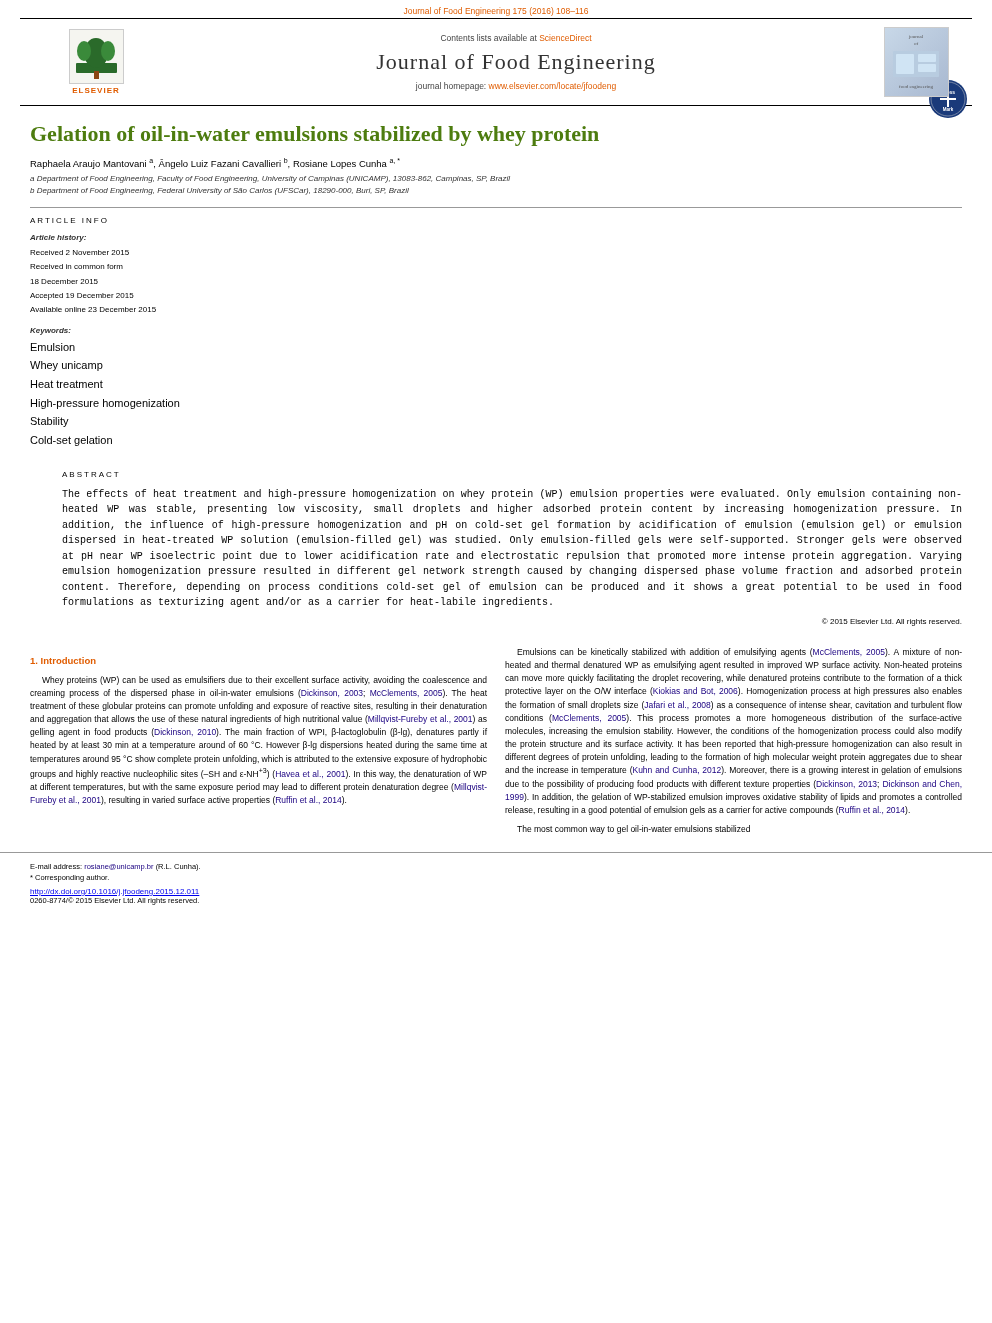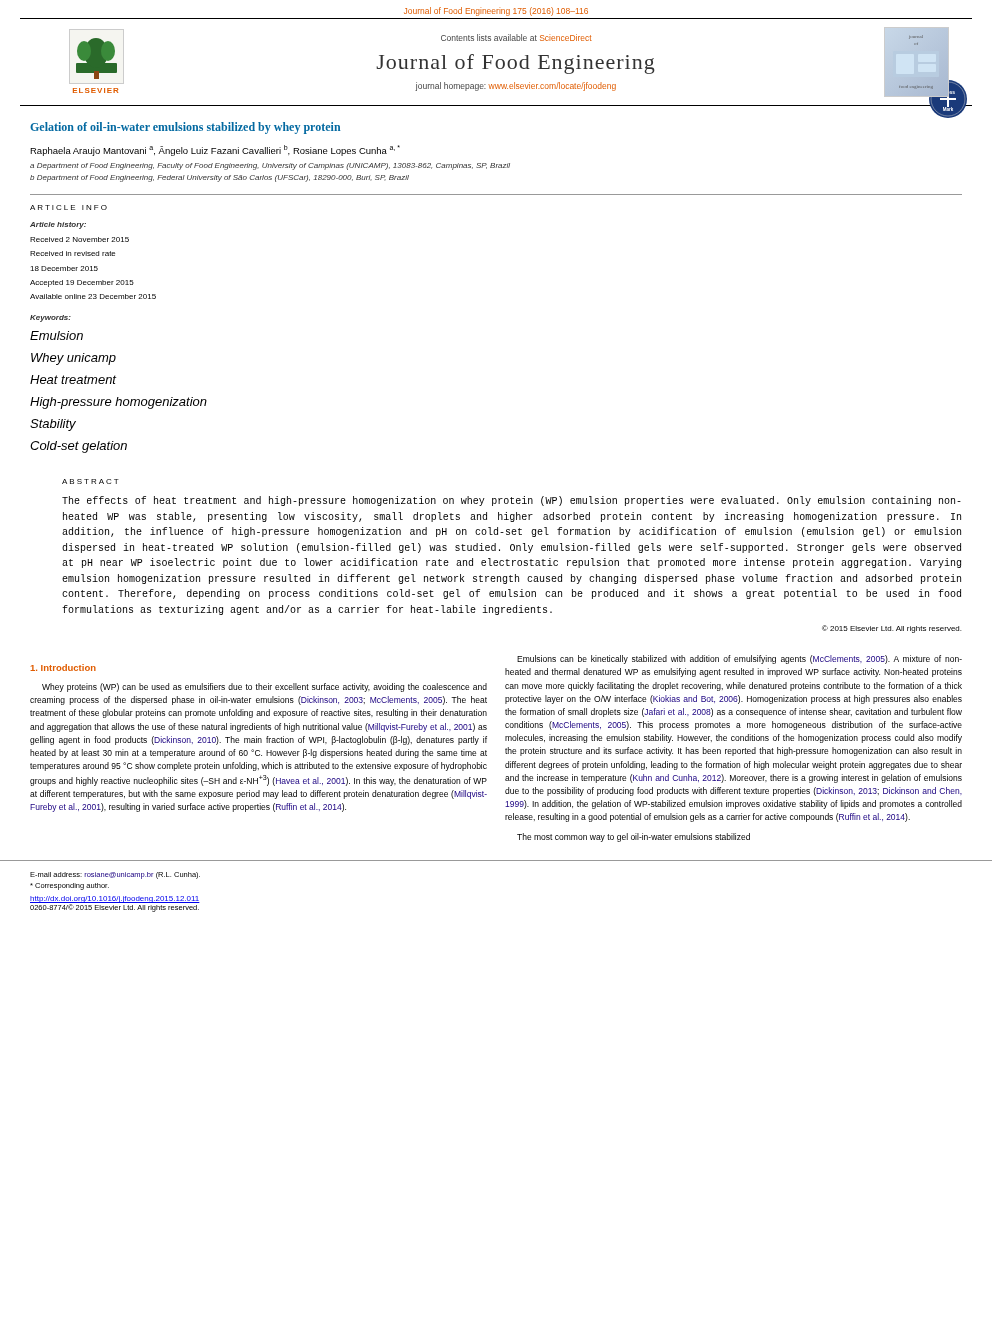--- a/index.html
+++ b/index.html
@@ -128,24 +128,24 @@
       text-align: center;
       padding: 3px;
     }
 
     
     .article-content {
       padding: 14px 30px 10px;
     }
 
     .article-title {
-      font-size: 12px;
+      font-size: 22px;
       font-weight: bold;
       font-family: 'Times New Roman', Times, serif;
-      color: #0369a1;
+      color: #4d7c0f;
       margin-bottom: 8px;
       line-height: 1.3;
     }
 
     .authors {
       font-size: 9.5px;
       color: #000;
       margin-bottom: 4px;
       font-family: Arial, sans-serif;
     }
@@ -239,25 +239,24 @@
     .keywords-heading {
       font-size: 8px;
       font-family: Arial, sans-serif;
       font-style: italic;
       font-weight: bold;
       color: #333;
       margin-bottom: 3px;
     }
 
     .keywords-list {
-      font-size: 13px;
+      font-size: 11px;
       font-family: Arial, sans-serif;
       color: #000;
       line-height: 1.7;
-      font-style: italic;
     }
 
     .abstract-text {
       font-size: 10px;
       font-family: Liberation Mono, monospace;
       color: #000;
       line-height: 1.55;
       text-align: justify;
     }
 
@@ -422,21 +421,21 @@
     <hr class="divider">
 
     <div class="two-col">
 
       <div class="col-left">
         <div class="section-heading">ARTICLE INFO</div>
 
         <div class="article-info-label">Article history:</div>
         <div class="article-dates">
           <div>Received 2 November 2015</div>
-          <div>Received in revised rate</div>
+          <div>Received in common form</div>
           <div>18 December 2015</div>
           <div>Accepted 19 December 2015</div>
           <div>Available online 23 December 2015</div>
         </div>
 
         <div class="keywords-heading">Keywords:</div>
         <div class="keywords-list">
           <div>Emulsion</div>
           <div>Whey unicamp</div>
           <div>Heat treatment</div>

